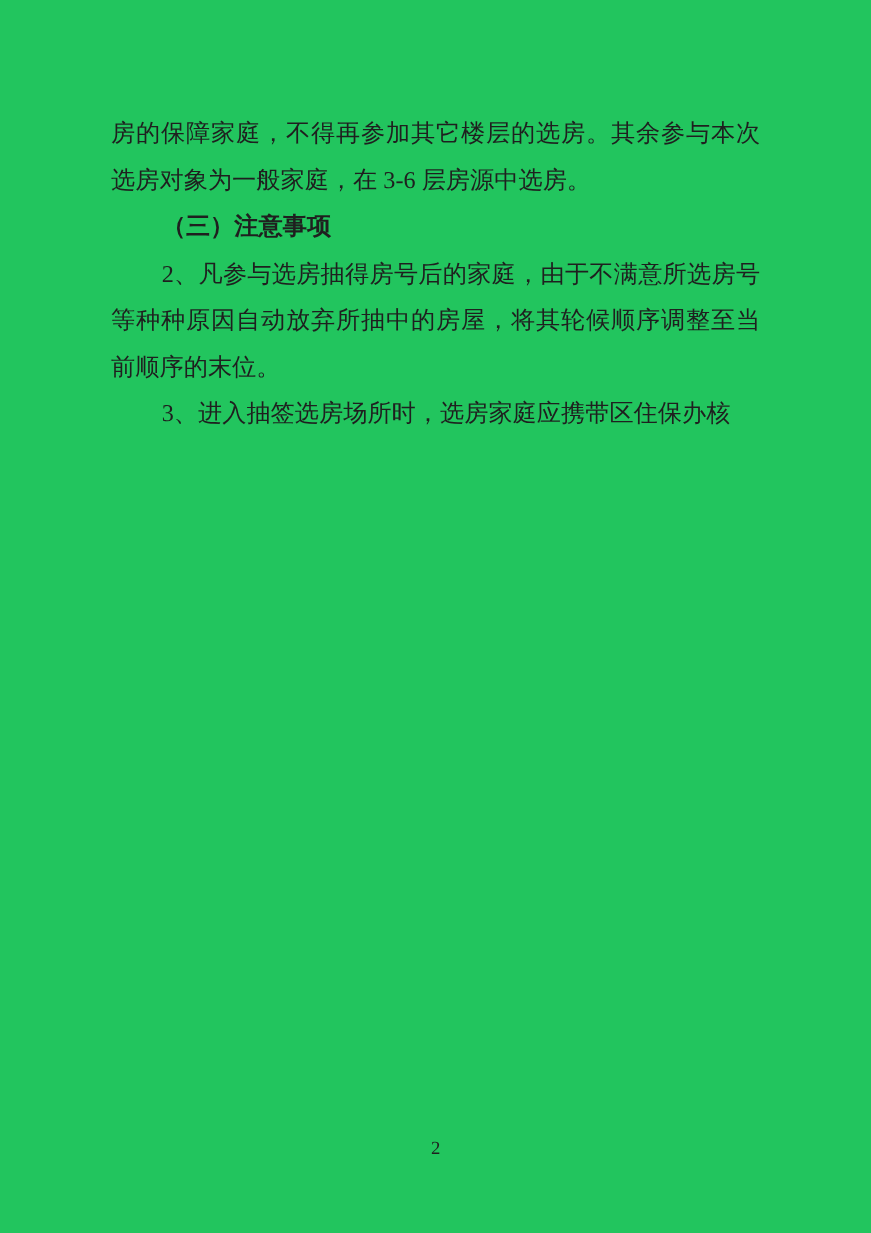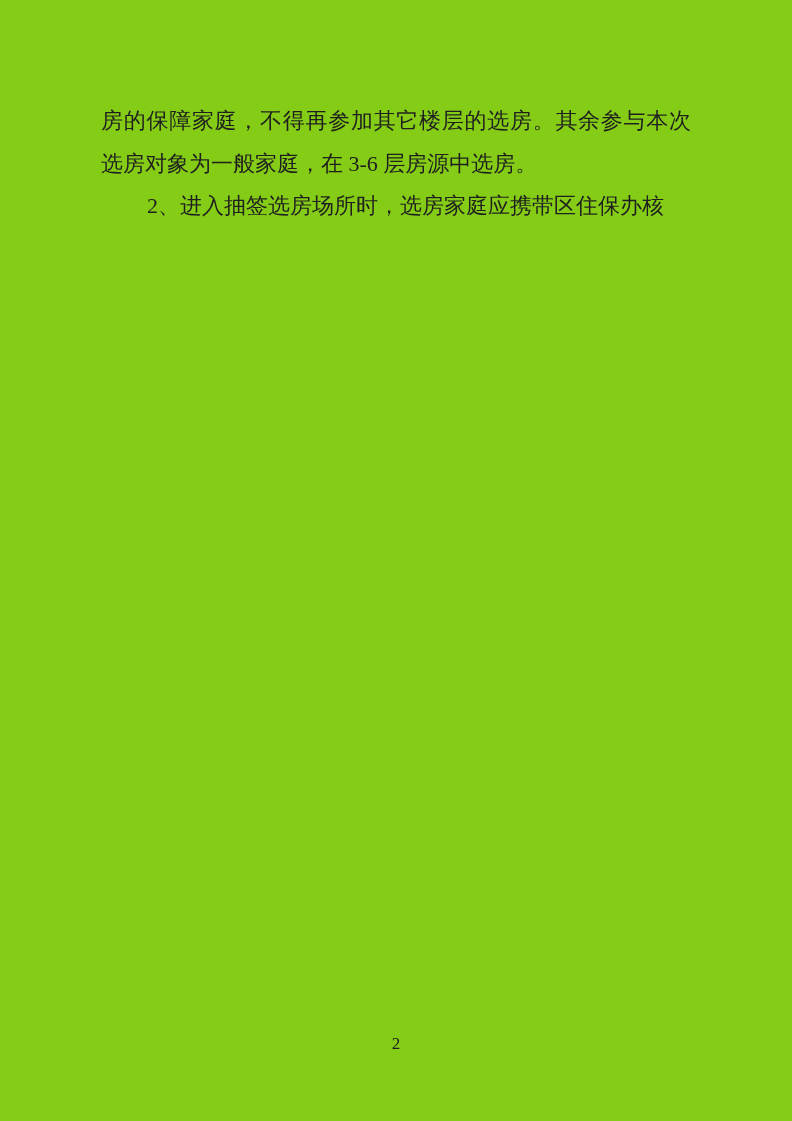--- a/index.html
+++ b/index.html
@@ -13,21 +13,21 @@
     position: relative;
     overflow: hidden;
     font-family: "Liberation Serif", "DejaVu Serif", serif;
   }
   .page {
     position: absolute;
     left: 0;
     top: 0;
     width: 792px;
     height: 1121px;
-    background: #84cc16;
+    background: #22c55e;
   }
   .content {
     position: absolute;
     left: 101px;
     top: 100px;
     width: 590px;
     color: #1f1f1f;
     font-size: 22px;
     line-height: 42.5px;
     text-align: justify;
@@ -54,16 +54,18 @@
     line-height: 20px;
     font-family: "Liberation Serif", "DejaVu Serif", serif;
   }
 </style>
 </head>
 <body>
 
 <div class="page">
   <div class="content" id="paragraphs">
       <div class="para">房的保障家庭，不得再参加其它楼层的选房。其余参与本次选房对象为一般家庭，在 3-6 层房源中选房。</div>
-      <div class="para indent">2、进入抽签选房场所时，选房家庭应携带区住保办核</div>
+      <div class="para indent heading">（三）注意事项</div>
+      <div class="para indent">2、凡参与选房抽得房号后的家庭，由于不满意所选房号等种种原因自动放弃所抽中的房屋，将其轮候顺序调整至当前顺序的末位。</div>
+      <div class="para indent">3、进入抽签选房场所时，选房家庭应携带区住保办核</div>
     </div>
   <div class="page-number">2</div>
 </div>
 
 </body></html>

